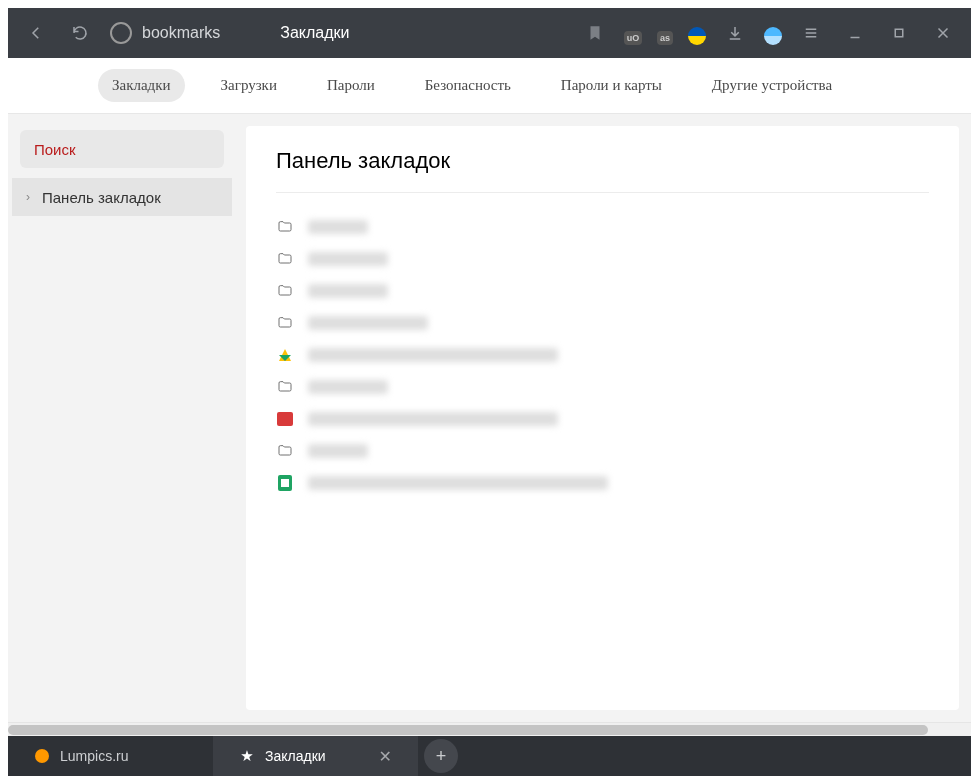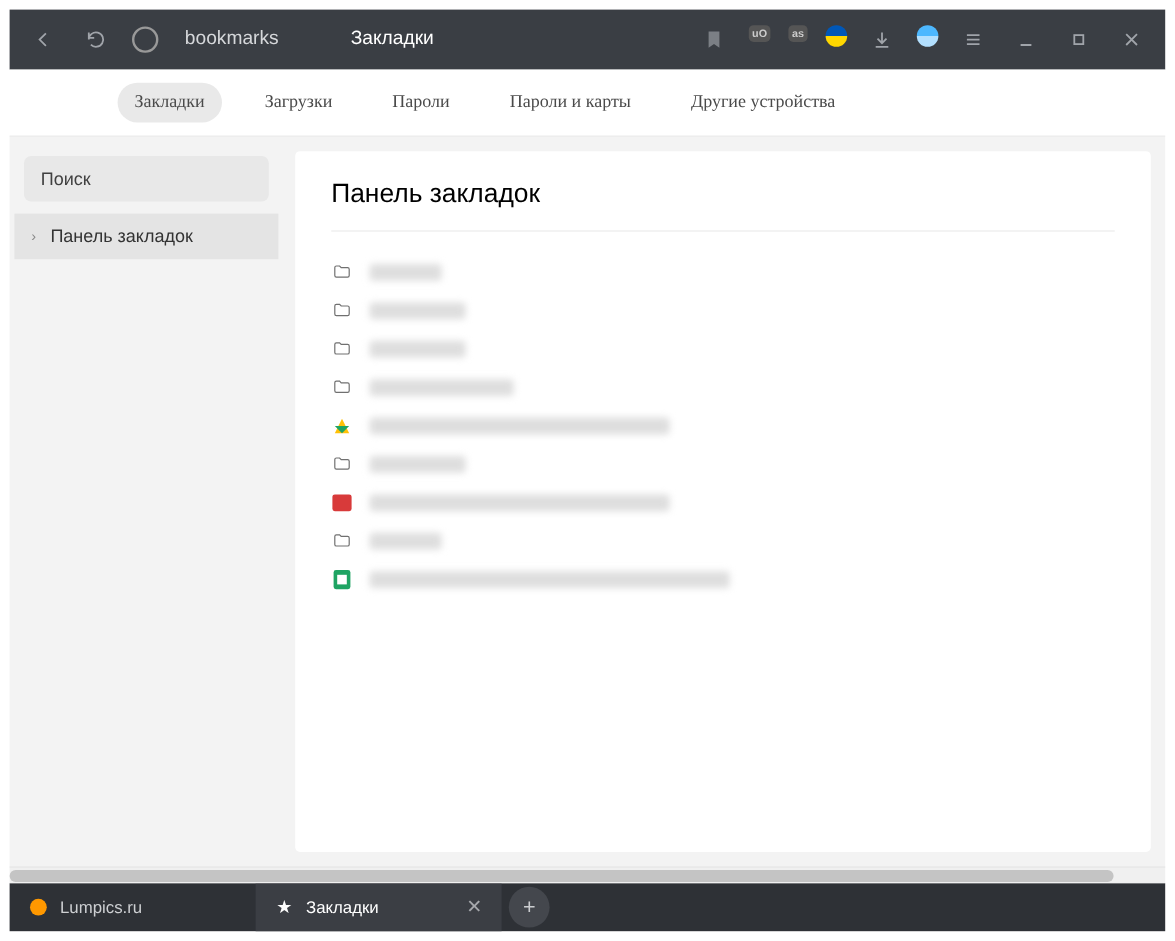--- a/index.html
+++ b/index.html
@@ -3,48 +3,48 @@
 <meta charset="utf-8">
 <style>
 * { margin: 0; padding: 0; box-sizing: border-box; font-family: Arial, "Segoe UI", sans-serif; }
 body { width: 979px; height: 784px; background: #fff; overflow: hidden; }
 .window { width: 100%; height: 100%; display: flex; flex-direction: column; background: #fff; border: 8px solid #fff; }
 .titlebar { height: 50px; background: #3a3e44; display: flex; align-items: center; padding: 0 10px; gap: 8px; }
 .tb-btn { width: 36px; height: 36px; display: flex; align-items: center; justify-content: center; color: #a0a4aa; cursor: pointer; }
 .tb-btn svg { width: 18px; height: 18px; }
 .url-pill { display: flex; align-items: center; gap: 10px; height: 34px; padding: 0 12px 0 4px; }
 .yandex-circle { width: 22px; height: 22px; border-radius: 50%; border: 2px solid #999; display: inline-block; }
-.url-text { color: #d5d7da; font-size: 16px; margin-left: 12px; }
+.url-text { color: #d5d7da; font-size: 16px; }
 .tab-title { color: #fff; font-size: 16px; margin-left: 40px; }
 .spacer { flex: 1; }
-.ext-icon { width: 24px; height: 24px; display: flex; align-items: flex-start; justify-content: center; }
+.ext-icon { width: 24px; height: 24px; display: flex; align-items: flex-end; justify-content: center; }
 .nav-tabs { height: 56px; background: #fff; border-bottom: 1px solid #e7e7e7; display: flex; align-items: center; padding: 0 90px; gap: 22px; }
 .nav-tab { color: #4a4a4a; font-size: 15px; padding: 8px 14px; border-radius: 18px; cursor: pointer; font-family: Liberation Serif, serif; }
 .nav-tab.active { background: #e9e9e9; }
 .content { flex: 1; display: flex; background: #f3f3f3; overflow: hidden; }
 .sidebar { width: 228px; padding: 12px 4px 0 4px; }
-.search-box { margin: 4px 8px 10px 8px; height: 38px; background: #e8e8e8; border-radius: 6px; display: flex; align-items: center; padding: 0 14px; color: #404040; font-size: 15px; }
+.search-box { margin: 4px 8px 10px 8px; height: 38px; background: #e8e8e8; border-radius: 6px; display: flex; align-items: center; padding: 0 14px; color: #b91c1c; font-size: 15px; }
 .side-item { height: 38px; display: flex; align-items: center; padding: 0 14px; font-size: 15px; color: #333; cursor: pointer; gap: 6px; }
 .side-item.active { background: #e4e4e4; }
 .side-chevron { color: #888; font-size: 12px; width: 10px; }
 .main-panel { flex: 1; background: #fff; margin: 12px 12px 12px 10px; border-radius: 4px; padding: 22px 30px; overflow: auto; }
 .panel-title { font-size: 22px; font-weight: 400; margin-bottom: 18px; }
 .panel-sep { height: 1px; background: #ececec; margin-bottom: 18px; }
 .bm-item { display: flex; align-items: center; height: 32px; gap: 14px; cursor: pointer; }
 .bm-icon { width: 18px; height: 18px; display: flex; align-items: center; justify-content: center; }
 .folder-ico svg { width: 18px; height: 16px; fill: none; stroke: #707070; stroke-width: 1.5; }
 .blur-text { width: 60px; height: 14px; background: #dedede; border-radius: 3px; filter: blur(3px); }
 .blur-text.w80 { width: 80px; }
 .blur-text.w120 { width: 120px; }
 .blur-text.w250 { width: 250px; }
 .blur-text.w300 { width: 300px; }
 .hscroll { height: 14px; background: #f0f0f0; border-top: 1px solid #e5e5e5; position: relative; }
 .hscroll-thumb { position: absolute; left: 0; top: 2px; height: 10px; width: 920px; background: #c4c4c4; border-radius: 5px; }
 .tabbar { height: 40px; background: #2e3136; display: flex; align-items: center; }
-.browser-tab { height: 40px; display: flex; align-items: center; padding: 0 16px; gap: 10px; color: #cdcfd2; font-size: 14px; cursor: pointer; min-width: 205px; }
+.browser-tab { height: 40px; display: flex; align-items: center; padding: 0 26px; gap: 10px; color: #cdcfd2; font-size: 14px; cursor: pointer; min-width: 205px; }
 .browser-tab.active { background: #3b3e44; color: #fff; }
 .tab-favicon { width: 16px; height: 16px; display: flex; align-items: center; justify-content: center; }
 .tab-close { margin-left: auto; color: #a6a8ac; font-size: 16px; cursor: pointer; }
 .newtab { width: 34px; height: 34px; border-radius: 50%; background: #44474d; display: flex; align-items: center; justify-content: center; color: #cbcdd0; margin-left: 6px; cursor: pointer; font-size: 18px; }
 .drive-ico { width:0; height:0; border-left: 6px solid transparent; border-right: 6px solid transparent; border-bottom: 12px solid #ffc107; position: relative; }
 .drive-ico::after { content:''; position:absolute; top:6px; left:-6px; width:0;height:0; border-left:6px solid transparent; border-right:6px solid transparent; border-top:6px solid #1fa463; }
 .red-ico { width: 16px; height: 14px; background: #d83a3a; border-radius: 2px; }
 .sheets-ico { width: 14px; height: 16px; background: #1fa463; border-radius: 2px; position:relative; }
 .sheets-ico::after { content:''; position:absolute; top:4px;left:3px; width:8px; height:8px; background:#fff; }
 .orange-circ { width:14px; height:14px; border-radius:50%; background:#ff9800; }
@@ -116,20 +116,21 @@
       <svg viewBox="0 0 24 24" fill="none" stroke="currentColor" stroke-width="2">
           <path d="M6 6l12 12M18 6L6 18"></path>
         </svg>
     </div>
   </div>
 
   <div class="nav-tabs" id="nav-tabs">
       <div class="nav-tab active">Закладки</div>
       <div class="nav-tab">Загрузки</div>
       <div class="nav-tab">Пароли</div>
+      <div class="nav-tab">Безопасность</div>
       <div class="nav-tab">Пароли и карты</div>
       <div class="nav-tab">Другие устройства</div>
     </div>
 
   <div class="content">
     <div class="sidebar">
       <div class="search-box">
         <span>Поиск</span>
       </div>
       <div id="side-items">

